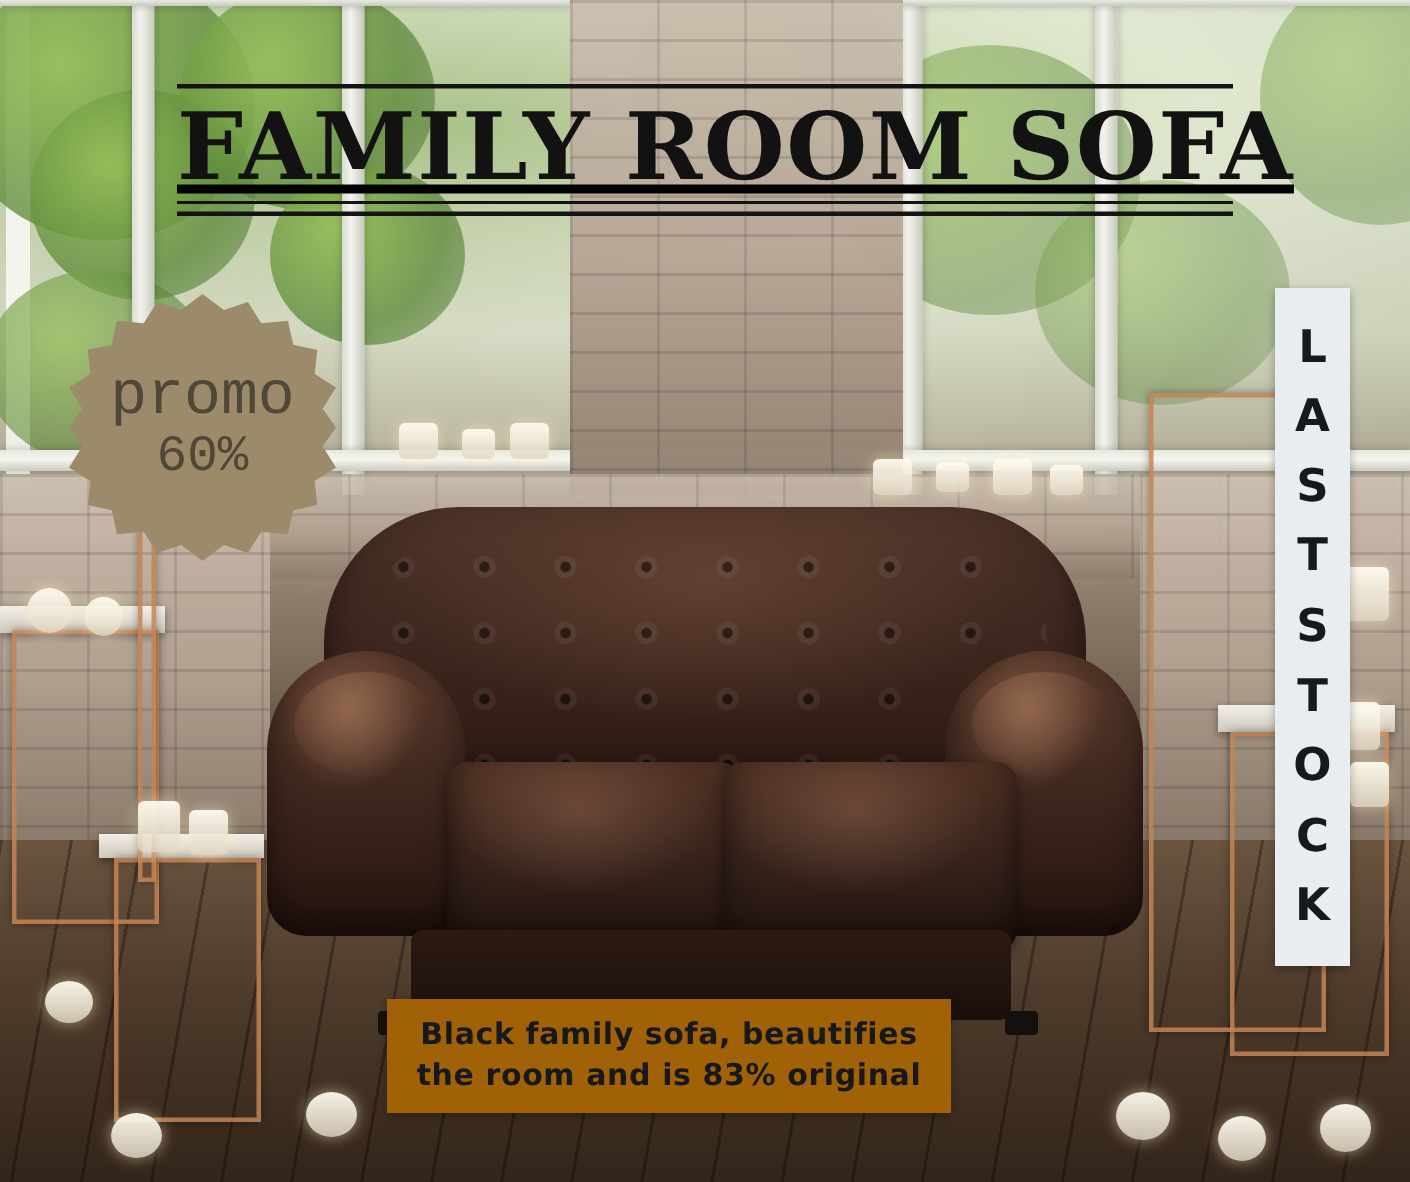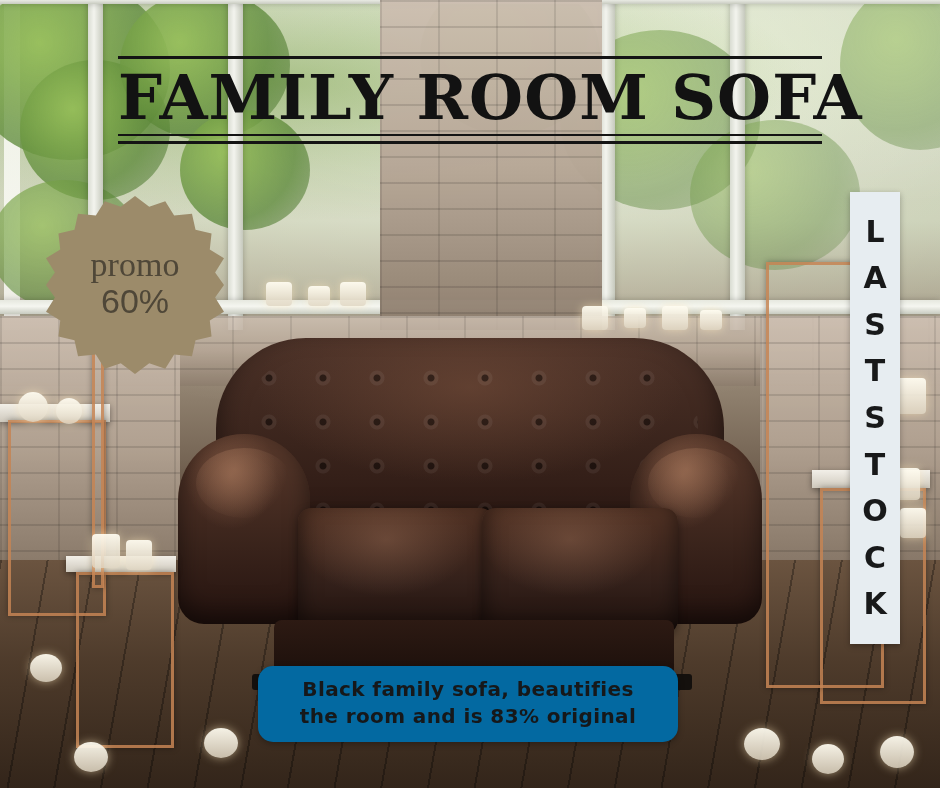--- a/index.html
+++ b/index.html
@@ -160,20 +160,21 @@
     background: linear-gradient(to bottom, rgba(255,252,240,0.95), rgba(225,215,195,0.85));
     box-shadow: 0 0 10px rgba(255,235,190,0.55);
   }
   .candle.round { border-radius: 50%; }
 
   
   .title-wrap {
     position: absolute;
     left: 118px; top: 56px; width: 704px;
     text-align: center;
+    text-decoration: underline;
   }
   .rule {
     height: 3px;
     background: #141414;
   }
   .rule.thin { height: 2px; }
   .title {
     font-family: "DejaVu Serif", serif;
     font-weight: 700;
     font-size: 62px;
@@ -209,27 +210,27 @@
       50% 0%, 58% 6%, 67% 3%, 72% 11%, 82% 10%, 84% 19%, 93% 21%, 92% 30%,
       100% 35%, 95% 43%, 100% 50%, 95% 57%, 100% 65%, 92% 70%, 93% 79%,
       84% 81%, 82% 90%, 72% 89%, 67% 97%, 58% 94%, 50% 100%, 42% 94%,
       33% 97%, 28% 89%, 18% 90%, 16% 81%, 7% 79%, 8% 70%, 0% 65%, 5% 57%,
       0% 50%, 5% 43%, 0% 35%, 8% 30%, 7% 21%, 16% 19%, 18% 10%, 28% 11%,
       33% 3%, 42% 6%
     );
     filter: drop-shadow(0 2px 4px rgba(0,0,0,0.35));
   }
   .promo .p1 {
-    font-family: Liberation Serif, serif;
-    font-size: 34px;
+    font-family: Liberation Mono, monospace;
+    font-size: 41px;
     line-height: 1;
     color: #4f4738;
   }
   .promo .p2 {
-    font-family: Liberation Sans, sans-serif;
+    font-family: Liberation Mono, monospace;
     font-size: 34px;
     line-height: 1.15;
     color: #4f4738;
   }
 
   
   .laststock {
     position: absolute;
     right: 40px; top: 192px;
     width: 50px; height: 452px;
@@ -247,27 +248,26 @@
     font-weight: 700;
     font-size: 30px;
     color: #18191a;
     line-height: 1;
   }
 
   
   .caption {
     position: absolute;
     left: 258px; top: 666px;
-    width: 420px;
-    background: #0369a1;
+    width: 376px;
+    background: #a16207;
     padding: 10px 14px 12px 14px;
     box-sizing: border-box;
     text-align: center;
     box-shadow: 0 2px 6px rgba(0,0,0,0.3);
-    border-radius: 15px;
   }
   .caption div {
     font-family: "DejaVu Sans", sans-serif;
     font-weight: 700;
     font-size: 20px;
     color: #16181a;
     line-height: 1.35;
     letter-spacing: 0.4px;
   }
 </style>

